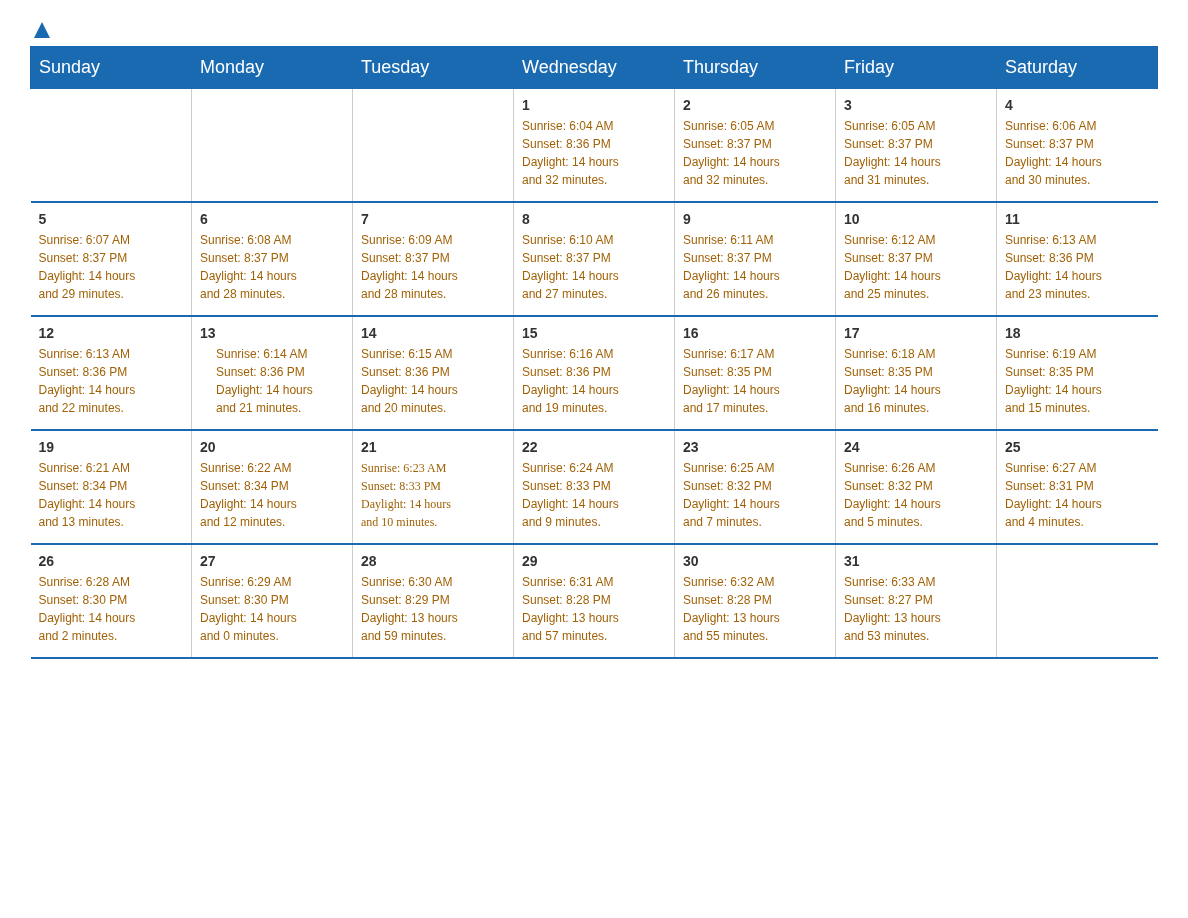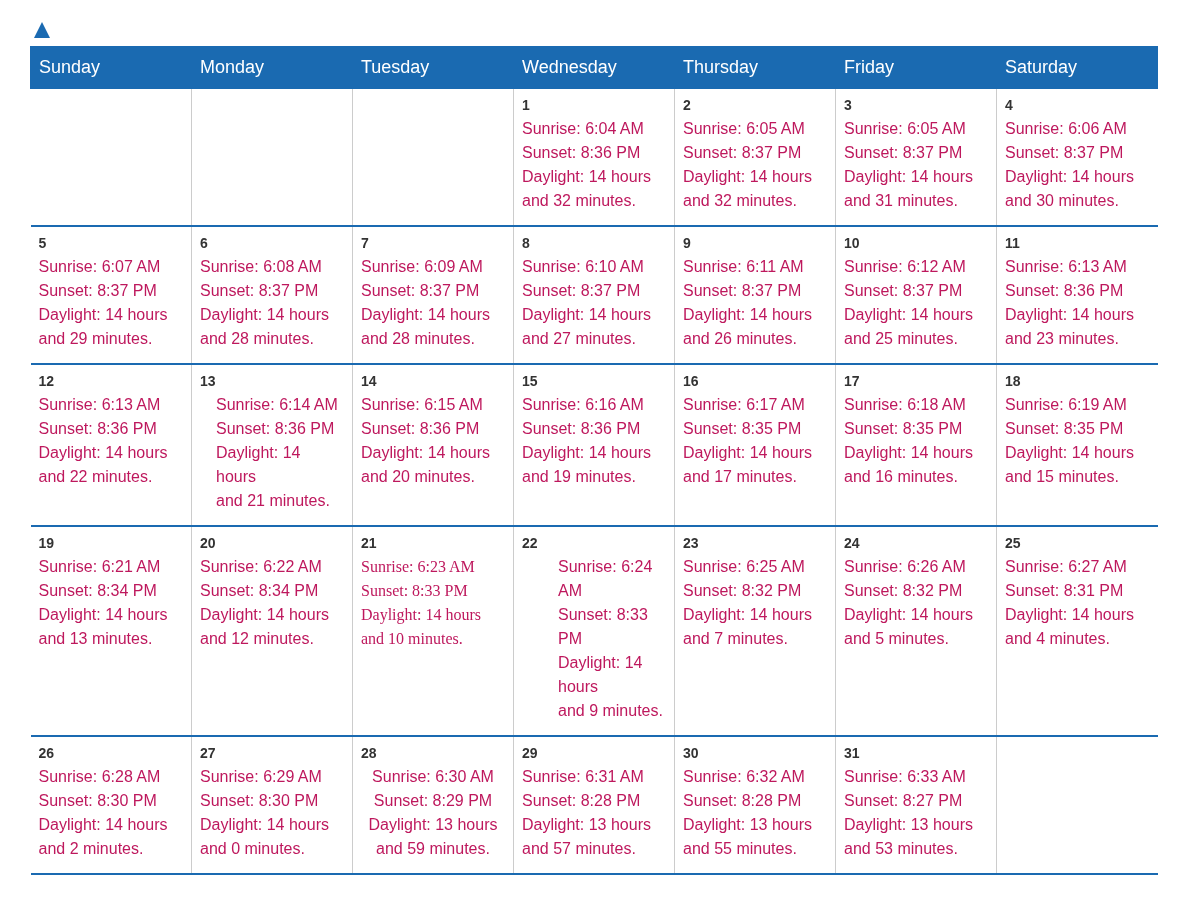--- a/index.html
+++ b/index.html
@@ -76,22 +76,22 @@
       border-right: none;
     }
     .day-number {
       font-size: 14px;
       font-weight: bold;
       color: #333;
       display: block;
       margin-bottom: 4px;
     }
     .day-info {
-      font-size: 16px;
-      color: #be185d;
+      font-size: 12px;
+      color: #a16207;
       line-height: 1.5;
     }
     .logo-container {
       display: flex;
       flex-direction: column;
       align-items: flex-start;
     }
     .logo-row {
       display: flex;
       align-items: center;
@@ -281,21 +281,21 @@
         </td>
         <td>
           <span class="day-number">21</span>
           <div class="day-info" style="white-space: pre-line; font-family: Liberation Serif, serif;">Sunrise: 6:23 AM
 Sunset: 8:33 PM
 Daylight: 14 hours
 and 10 minutes.</div>
         </td>
         <td>
           <span class="day-number">22</span>
-          <div class="day-info" style="white-space: pre-line; margin-left: 36px;">Sunrise: 6:24 AM
+          <div class="day-info" style="white-space: pre-line;">Sunrise: 6:24 AM
 Sunset: 8:33 PM
 Daylight: 14 hours
 and 9 minutes.</div>
         </td>
         <td>
           <span class="day-number">23</span>
           <div class="day-info" style="white-space: pre-line;">Sunrise: 6:25 AM
 Sunset: 8:32 PM
 Daylight: 14 hours
 and 7 minutes.</div>
@@ -325,21 +325,21 @@
         </td>
         <td>
           <span class="day-number">27</span>
           <div class="day-info" style="white-space: pre-line;">Sunrise: 6:29 AM
 Sunset: 8:30 PM
 Daylight: 14 hours
 and 0 minutes.</div>
         </td>
         <td>
           <span class="day-number">28</span>
-          <div class="day-info" style="white-space: pre-line; text-align: center;">Sunrise: 6:30 AM
+          <div class="day-info" style="white-space: pre-line;">Sunrise: 6:30 AM
 Sunset: 8:29 PM
 Daylight: 13 hours
 and 59 minutes.</div>
         </td>
         <td>
           <span class="day-number">29</span>
           <div class="day-info" style="white-space: pre-line;">Sunrise: 6:31 AM
 Sunset: 8:28 PM
 Daylight: 13 hours
 and 57 minutes.</div>

